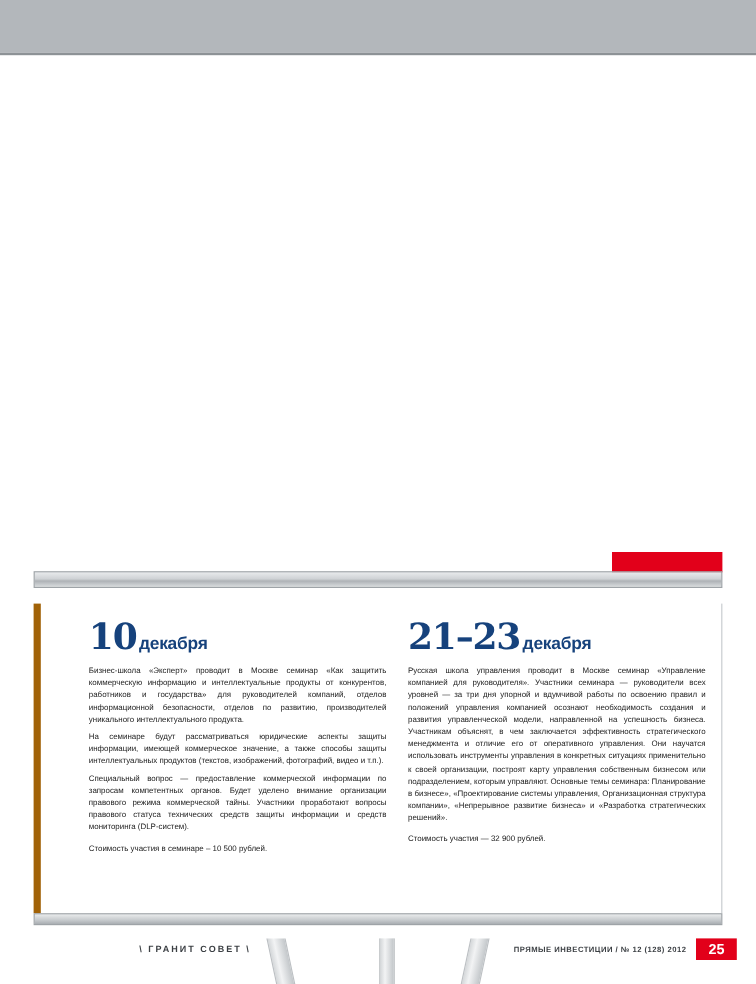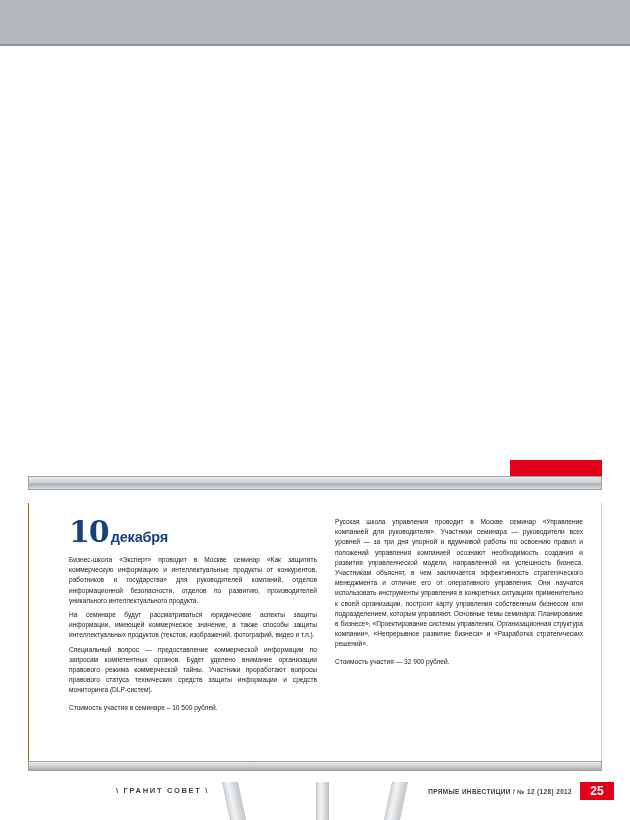--- a/index.html
+++ b/index.html
@@ -77,21 +77,21 @@
     height: 17px;
     background: #e2001a;
   }
   .board-face {
     position: absolute;
     left: 0;
     top: 27px;
     width: 574px;
     height: 258px;
     background: #ffffff;
-    border-left: 1px solid #a16207;
+    border-left: 6px solid #a16207;
     border-right: 1px solid #c9cdd0;
     box-sizing: border-box;
   }
   .board-bottom-bar {
     position: absolute;
     left: 0;
     top: 285px;
     width: 574px;
     height: 10px;
     background: linear-gradient(to bottom, #e9ebec 0%, #c6cacd 60%, #a9aeb2 100%);
@@ -226,20 +226,23 @@
       </div>
       <div class="body-text">
         <p>Бизнес-школа «Эксперт» проводит в Москве семинар «Как защитить коммерческую информацию и интеллектуальные продукты от конкурентов, работников и государства» для руководителей компаний, отделов информационной безопасности, отделов по развитию, производителей уникального интеллектуального продукта.</p>
         <p>На семинаре будут рассматриваться юридические аспекты защиты информации, имеющей коммерческое значение, а также способы защиты интеллектуальных продуктов (текстов, изображений, фотографий, видео и т.п.).</p>
         <p>Специальный вопрос — предоставление коммерческой информации по запросам компетентных органов. Будет уделено внимание организации правового режима коммерческой тайны. Участники проработают вопросы правового статуса технических средств защиты информации и средств мониторинга (DLP-систем).</p>
         <p class="price last">Стоимость участия в семинаре – 10 500 рублей.</p>
       </div>
     </div>
 
     <div class="col col-right">
+      <div class="date-line">
+        <span class="date-num">21–23</span><span class="date-month">декабря</span>
+      </div>
       <div class="body-text">
         <p>Русская школа управления проводит в Москве семинар «Управление компанией для руководителя». Участники семинара — руководители всех уровней — за три дня упорной и вдумчивой работы по освоению правил и положений управления компанией осознают необходимость создания и развития управленческой модели, направленной на успешность бизнеса. Участникам объяснят, в чем заключается эффективность стратегического менеджмента и отличие его от оперативного управления. Они научатся использовать инструменты управления в конкретных ситуациях применительно к своей организации, построят карту управления собственным бизнесом или подразделением, которым управляют. Основные темы семинара: Планирование в бизнесе», «Проектирование системы управления, Организационная структура компании», «Непрерывное развитие бизнеса» и «Разработка стратегических решений».</p>
         <p class="price last">Стоимость участия — 32 900 рублей.</p>
       </div>
     </div>
 
   </div>
 
   <div class="board-bottom-bar"></div>
 </div>

